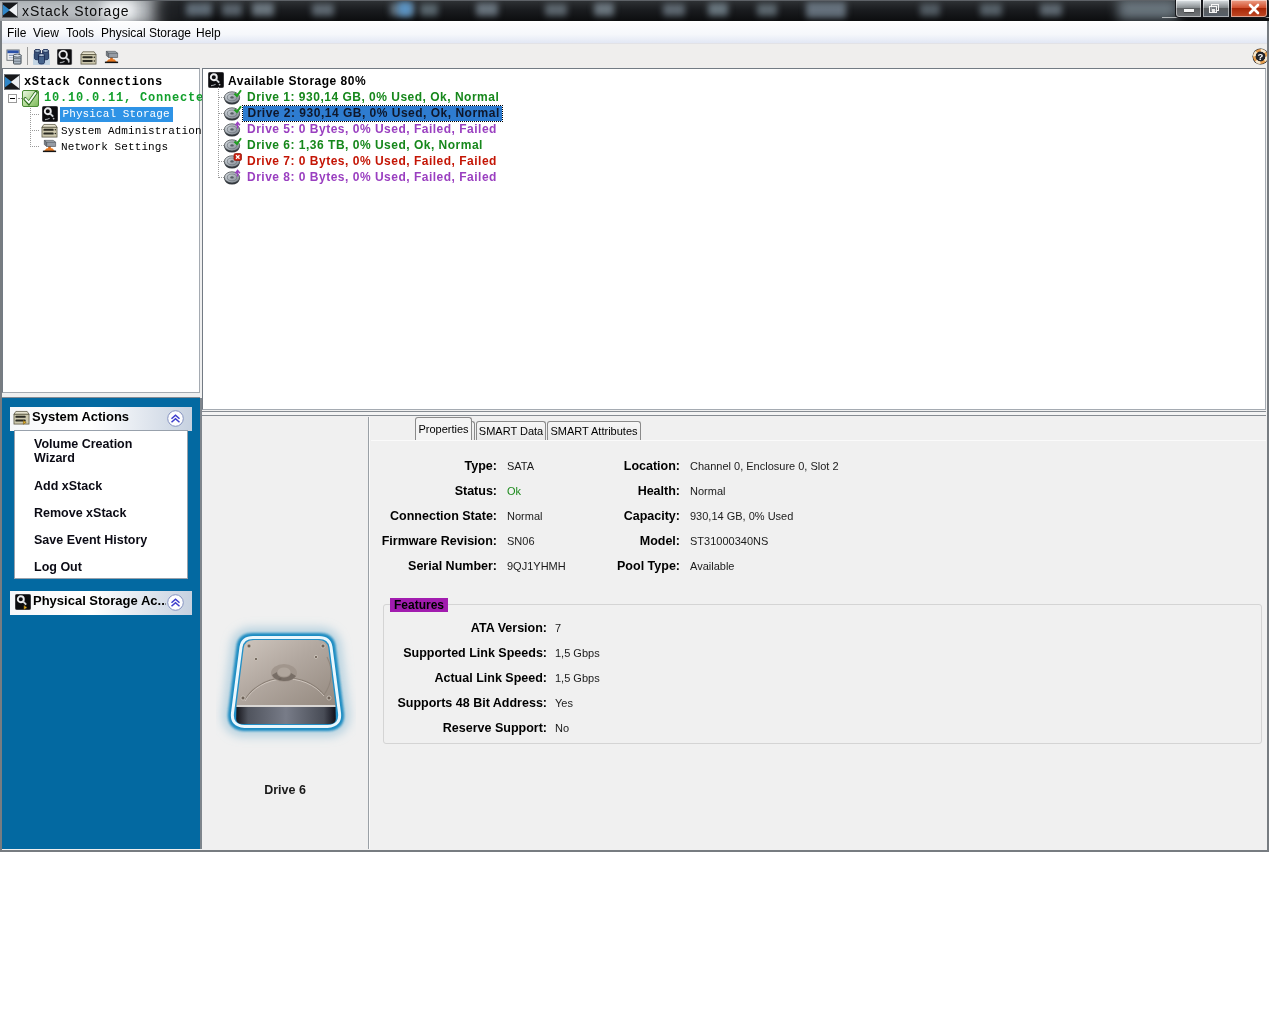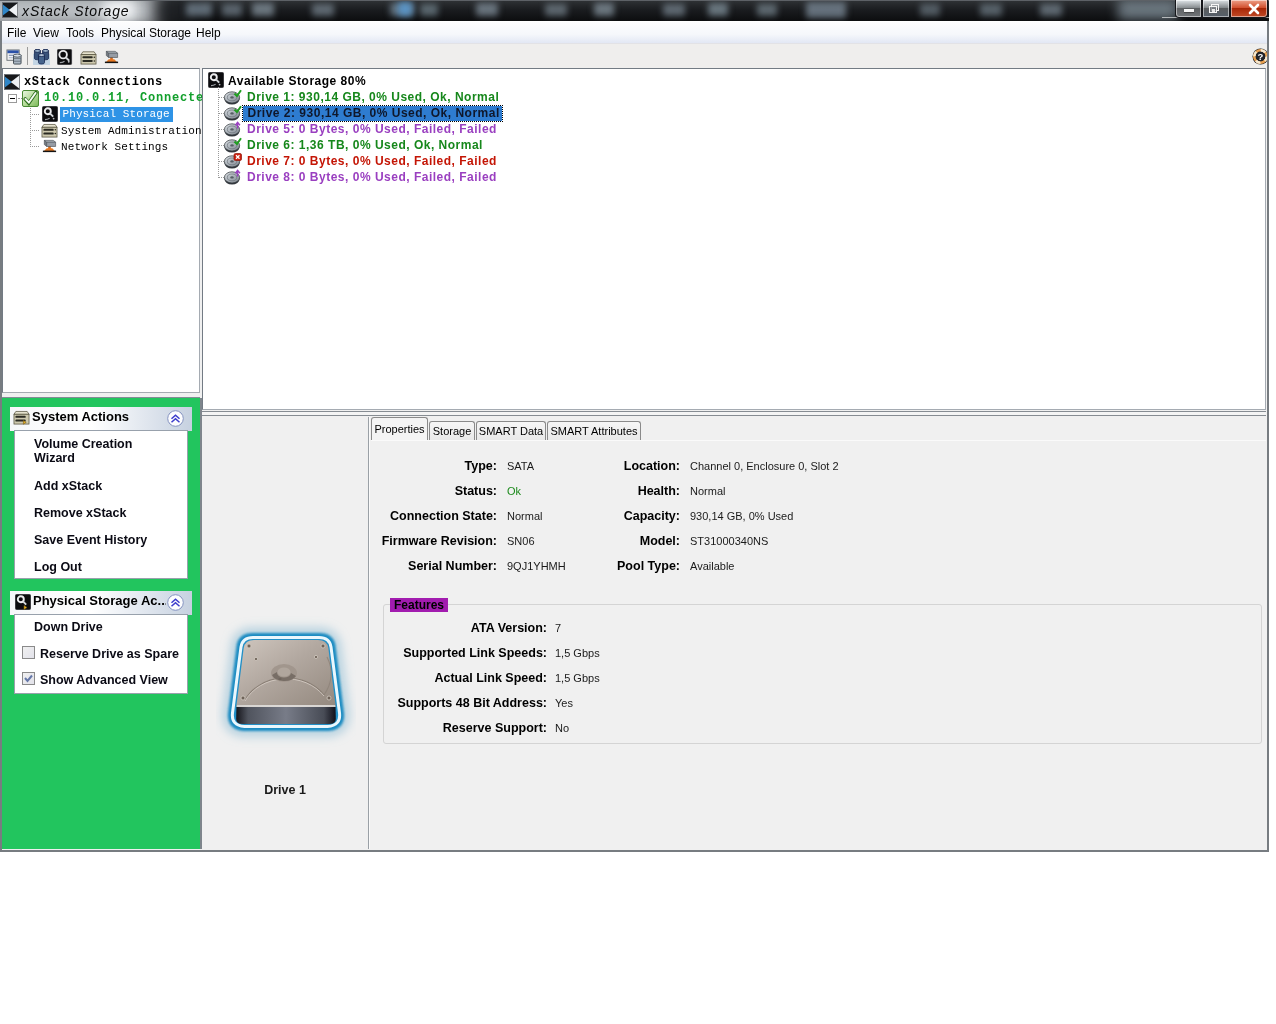--- a/index.html
+++ b/index.html
@@ -3,21 +3,21 @@
 <meta charset="utf-8">
 <style>
 * { margin:0; padding:0; box-sizing:border-box; }
 html,body { width:1276px; height:1024px; background:#ffffff; font-family:"Liberation Sans",sans-serif; overflow:hidden; }
 #win { position:absolute; left:0; top:0; width:1269px; height:852px; }
 .abs { position:absolute; }
 
 
 #titlebar { position:absolute; left:0; top:0; width:1269px; height:21px; background:linear-gradient(#303336,#1b1d20 45%,#0c0d0f); overflow:hidden; }
 #titlebar .blob { position:absolute; filter:blur(3px); border-radius:2px; }
-#titletext { position:absolute; left:22px; top:2.5px; font-size:14px; letter-spacing:0.9px; color:#0a0a0a;font-style:italic; }
+#titletext { position:absolute; left:22px; top:2.5px; font-size:14px; letter-spacing:0.9px; color:#0a0a0a; }
 #appicon { position:absolute; left:2px; top:2px; }
 .capbtn { position:absolute; top:0; height:18px; border:1px solid #15161a; border-top:none; box-shadow:inset 0 0 0 1px rgba(255,255,255,0.5); }
 #btn-min { left:1175px; width:27px; background:linear-gradient(rgba(235,240,243,0.95),rgba(155,160,163,0.85) 45%,rgba(100,103,105,0.9) 50%,rgba(120,123,127,0.95)); border-bottom-left-radius:4px; }
 #btn-max { left:1202px; width:28px; background:linear-gradient(rgba(230,235,238,0.95),rgba(150,155,158,0.85) 45%,rgba(97,100,102,0.9) 50%,rgba(90,100,112,.95)); }
 #btn-close { left:1230px; width:38px; background:linear-gradient(#eda189,#d2512f 45%,#a82808 50%,#c14a26); border-bottom-right-radius:4px; }
 
 
 #menubar { position:absolute; left:0; top:21px; width:1269px; height:22px; background:linear-gradient(#fdfdfe,#f5f7fb 60%,#e2e7f4); border-top:1px solid #ffffff; }
 #menubar span { position:absolute; top:4px; font-size:12px; color:#000; }
 
@@ -25,39 +25,39 @@
 #toolbar { position:absolute; left:0; top:43px; width:1269px; height:25px; background:#efeeed; border-top:1px solid #e2e2e6; }
 
 
 #client { position:absolute; left:0; top:68px; width:1269px; height:784px; background:#f0f0f0; }
 
 .winborder { position:absolute; background:#777c81; }
 
 
 #ltree { position:absolute; left:2px; top:0px; width:198px; height:325px; background:#fff; border:1px solid #737b84; border-right-color:#a5abb2; border-bottom-color:#a5abb2;font-family:Liberation Mono, monospace; }
 
-#taskarea { position:absolute; left:2px; top:329px; width:198px; height:452px; background:#22c55e; border-top:1px solid #848c95; }
+#taskarea { position:absolute; left:2px; top:329px; width:198px; height:452px; background:#0369a1; border-top:1px solid #848c95; }
 
 #rtree { position:absolute; left:202px; top:0px; width:1064px; height:342px; background:#fff; border:1px solid #737b84; border-right-color:#a5abb2; border-bottom-color:#a5abb2; }
 
 #bpanel { position:absolute; left:202px; top:349px; width:1064px; height:432px; background:#f0f0f0; }
 
 .treerow { position:absolute; font-size:12px; letter-spacing:0.5px; font-weight:bold; white-space:nowrap; line-height:15px; }
 .treerow.reg { font-size:11px; letter-spacing:0.1px; font-weight:normal; }
 .sel1 { background:#2e93e6; color:#fff; font-weight:normal; padding:0 3px; }
 .sel2 { background:#2e7cd0; color:#0f172a; outline:1px dotted #000; padding:0 2px 0 5px; }
 
 
 .paneheader { position:absolute; height:24px; background:linear-gradient(90deg,#f6f7f9,#ffffff 45%,#c6d1e0); font-size:13px; font-weight:bold; }
 .panebody { position:absolute; background:#fff; border:1px solid #98a1ac; }
 .panebody .item { position:absolute; font-size:12.5px; font-weight:bold; color:#0a0a14; }
 
 
 .tab { position:absolute; font-size:11px; color:#000; text-align:center; border:1px solid #8a8a8a; border-bottom:none; border-radius:3px 3px 0 0; background:linear-gradient(#f6f6f6,#e8e8e8); }
-.tab.active { background:#f4f4f4; }
+.tab.active { background:#f4f4f4;margin-left:44px; }
 
 .lbl { position:absolute; font-size:12.5px; font-weight:bold; color:#000; text-align:right; white-space:nowrap; }
 .val { position:absolute; font-size:11px; color:#1a1a1a; white-space:nowrap; }
 </style>
 </head>
 <body>
 <svg width="0" height="0" style="position:absolute;">
   <defs>
     <linearGradient id="discg" x1="0" y1="0" x2="1" y2="1">
       <stop offset="0" stop-color="#dfe3e7"></stop>
@@ -265,31 +265,20 @@
         <rect x="0.5" y="0.5" width="15" height="15" rx="1" fill="#0c0c0e" stroke="#3c3c40"></rect>
         <circle cx="5.8" cy="5.3" r="3" fill="none" stroke="#ececee" stroke-width="1.9"></circle>
         <line x1="7.9" y1="7.4" x2="11.2" y2="10.7" stroke="#d5d8dc" stroke-width="1.9"></line>
         <polygon points="9,11.5 9,15.5 12,13.5" fill="#e8b020" stroke="#7a5a10" stroke-width="0.6"></polygon>
       </svg>
       <div class="abs" style="left:31px;top:195px;font-size:13px;font-weight:bold;color:#000;width:133px;overflow:hidden;white-space:nowrap;">Physical Storage Ac...</div>
       <svg class="abs" style="left:165px;top:196px;" width="17" height="17" viewBox="0 0 17 17">
         <circle cx="8.5" cy="8.5" r="7.8" fill="#fdfdfe" stroke="#8492c0" stroke-width="1"></circle>
         <path d="M4.5 8.8 L8.5 5.2 L12.5 8.8 M4.5 12.3 L8.5 8.7 L12.5 12.3" fill="none" stroke="#3d3dcc" stroke-width="1.5"></path>
       </svg>
-      <div class="panebody" style="left:12px;top:216px;width:174px;height:80px;">
-        <div class="item" style="left:19px;top:5px;">Down Drive</div>
-        <div class="abs" style="left:7px;top:31px;width:13px;height:13px;border:1px solid #8a8a8a;background:linear-gradient(135deg,#f0f0f0,#e2e2ea);"></div>
-        <div class="item" style="left:25px;top:32px;">Reserve Drive as Spare</div>
-        <div class="abs" style="left:7px;top:57px;width:13px;height:13px;border:1px solid #8a8a8a;background:linear-gradient(135deg,#f0f0f0,#e2e2ea);">
-          <svg width="11" height="11" viewBox="0 0 11 11" style="position:absolute;left:0;top:0;">
-              <path d="M2 5 L4.5 8 L9 2.5" fill="none" stroke="#6678a8" stroke-width="2"></path>
-            </svg>
-        </div>
-        <div class="item" style="left:25px;top:58px;">Show Advanced View</div>
-      </div>
     </div>
     <div id="rtree">
       <svg class="abs" style="left:5px;top:3px;" width="16" height="16" viewBox="0 0 16 16">
         <rect x="0.5" y="0.5" width="15" height="15" rx="1" fill="#0c0c0e" stroke="#3c3c40"></rect>
         <circle cx="5.8" cy="5.3" r="3" fill="none" stroke="#ececee" stroke-width="1.9"></circle>
         <line x1="7.9" y1="7.4" x2="11.2" y2="10.7" stroke="#d5d8dc" stroke-width="1.9"></line>
         <path d="M3 13.6 a8.6 8.6 0 0 0 4.6 -1.4" stroke="#9a9da2" stroke-width="1.2" fill="none"></path>
         <circle cx="11.6" cy="12.6" r="0.9" fill="#b8bbc0"></circle>
       </svg>
       <div class="treerow" style="left:25px;top:5px;color:#000;">Available Storage 80%</div>
@@ -384,21 +373,21 @@
           <g fill="#6e6258" stroke="#d2cac2" stroke-width="0.8">
             <circle cx="29" cy="25" r="2"></circle>
               <circle cx="103" cy="25" r="2"></circle>
               <circle cx="23" cy="77" r="2"></circle>
               <circle cx="109" cy="77" r="2"></circle>
             <circle cx="36" cy="38" r="1.6"></circle>
               <circle cx="96" cy="36" r="1.6"></circle>
           </g>
         </g>
       </svg>
-      <div class="abs" style="left:0px;top:366px;width:166px;text-align:center;font-size:12.5px;font-weight:bold;color:#1a1a1a;">Drive 1</div>
+      <div class="abs" style="left:0px;top:366px;width:166px;text-align:center;font-size:12.5px;font-weight:bold;color:#1a1a1a;">Drive 6</div>
 
       <div class="tab" style="left:227px;top:4px;width:46px;height:20px;line-height:19px;">Storage</div>
       <div class="tab" style="left:274px;top:4px;width:70px;height:20px;line-height:19px;">SMART Data</div>
       <div class="tab" style="left:345px;top:4px;width:94px;height:20px;line-height:19px;">SMART Attributes</div>
       <div class="tab active" style="left:169px;top:0px;width:57px;height:24px;line-height:22px;">Properties</div>
       <div class="abs" style="left:169px;top:23px;width:895px;height:1px;background:#fafafa;"></div>
 
       <div class="lbl" style="left:95px;top:42px;width:200px;">Type:</div>
         <div class="val" style="left:305px;top:43px;">SATA</div>
       <div class="lbl" style="left:95px;top:67px;width:200px;">Status:</div>

